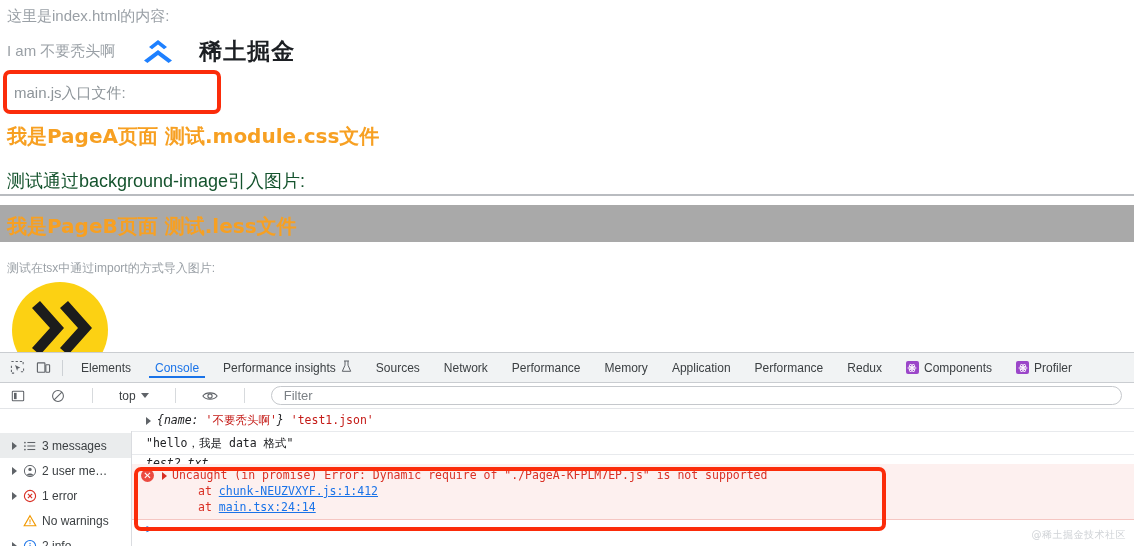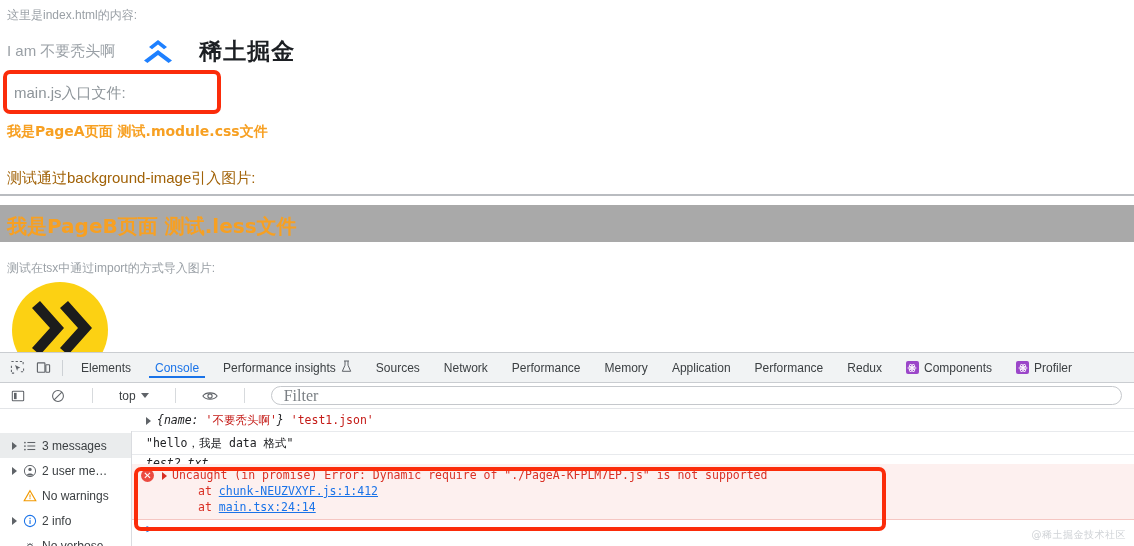--- a/index.html
+++ b/index.html
@@ -14,21 +14,21 @@
   #root { position: relative; width: 1134px; height: 546px; background:#fff; }
 
   
   .page {
     position: absolute; left:0; top:0; width:1134px; height:352px;
     background:#fff; overflow:hidden;
   }
 
   .pg-line1 {
     position:absolute; left:7px; top:7px;
-    font-size:12px; color:#9aa0a6; letter-spacing:0px; white-space:nowrap;
+    font-size:15px; color:#9aa0a6; letter-spacing:0px; white-space:nowrap;
   }
 
   .brandrow {
     position:absolute; left:7px; top:36px;
     display:flex; align-items:center; gap:18px; white-space:nowrap;
   }
   .brandrow .iam { font-size:15px; color:#9aa0a6; }
   .jj-logo { width:34px; height:26px; margin:0 6px 0 8px; position:relative; flex:none; }
   .jj-logo svg { display:block; }
   .jj-name {
@@ -43,27 +43,27 @@
   }
   #redbox-main { left:3px; top:70px; width:218px; height:44px; }
 
   .mainjs-text {
     position:absolute; left:14px; top:84px;
     font-size:15px; color:#8d9499; white-space:nowrap;
   }
 
   .pagea-title {
     position:absolute; left:7px; top:123px;
-    font-size:14px; font-weight:700; color:#f7a022;
+    font-size:20px; font-weight:700; color:#f7a022;
     font-family:"DejaVu Sans", sans-serif; white-space:nowrap;
   }
 
   .bg-img-text {
     position:absolute; left:7px; top:169px;
-    font-size:15px; color:#a16207; white-space:nowrap;
+    font-size:18px; color:#14532d; white-space:nowrap;
   }
 
   .hr1 {
     position:absolute; left:0; top:194px; width:1134px; height:2px;
     background:#b9bcc0;
   }
 
   .pageb-band {
     position:absolute; left:0; top:205px; width:1134px; height:37px;
     background:#a9a9a9;
@@ -139,23 +139,23 @@
   .caret-d {
     width:0;height:0;border-left:4px solid transparent;
     border-right:4px solid transparent;border-top:5px solid #5f6368;
   }
   .filter-box {
     flex:1; height:19px; margin-left:4px; margin-right:6px;
     border:1px solid #c5c8cc; border-radius:10px; background:#fff;
     display:flex; align-items:center; padding:0 10px;
   }
   .filter-box input {
-    border:none; outline:none; width:100%; font-size:16px;
+    border:none; outline:none; width:100%; font-size:13px;
     color:#3c4043; background:transparent;
-    font-family:Liberation Serif, serif;
+    font-family:Liberation Sans, sans-serif;
   }
   .filter-box input::placeholder { color:#7b8085; }
 
   
   .cbody { display:flex; height:138px; }
 
   .csidebar {
     width:132px; flex:none; border-right:1px solid #dadce0;
     background:#fff; padding-top:2px; overflow:hidden;margin-top:22px;
   }
@@ -395,20 +395,31 @@
           <span class="sicon">
             <svg width="14" height="14" viewBox="0 0 16 16">
               <circle cx="8" cy="8" r="6.4" stroke="#5f6368" stroke-width="1.1" fill="none"></circle>
               <circle cx="8" cy="6.2" r="1.9" fill="#5f6368"></circle>
               <path d="M4.2 13 C4.8 10.3 11.2 10.3 11.8 13" fill="#5f6368"></path>
             </svg>
           </span>
           <span>2 user me…</span>
         </div>
 
+        <div class="side-row">
+          <span class="tri"></span>
+          <span class="sicon">
+            <svg width="14" height="14" viewBox="0 0 16 16">
+              <circle cx="8" cy="8" r="6.4" stroke="#d93025" stroke-width="1.3" fill="none"></circle>
+              <line x1="5.6" y1="5.6" x2="10.4" y2="10.4" stroke="#d93025" stroke-width="1.3"></line>
+              <line x1="10.4" y1="5.6" x2="5.6" y2="10.4" stroke="#d93025" stroke-width="1.3"></line>
+            </svg>
+          </span>
+          <span>1 error</span>
+        </div>
 
         <div class="side-row">
           <span class="tri hid"></span>
           <span class="sicon">
             <svg width="14" height="14" viewBox="0 0 16 16">
               <path d="M8 2 L14.6 13.4 H1.4 Z" stroke="#f29900" stroke-width="1.3" fill="none"></path>
               <rect x="7.4" y="6.2" width="1.2" height="3.6" fill="#f29900"></rect>
               <rect x="7.4" y="10.4" width="1.2" height="1.2" fill="#f29900"></rect>
             </svg>
           </span>

